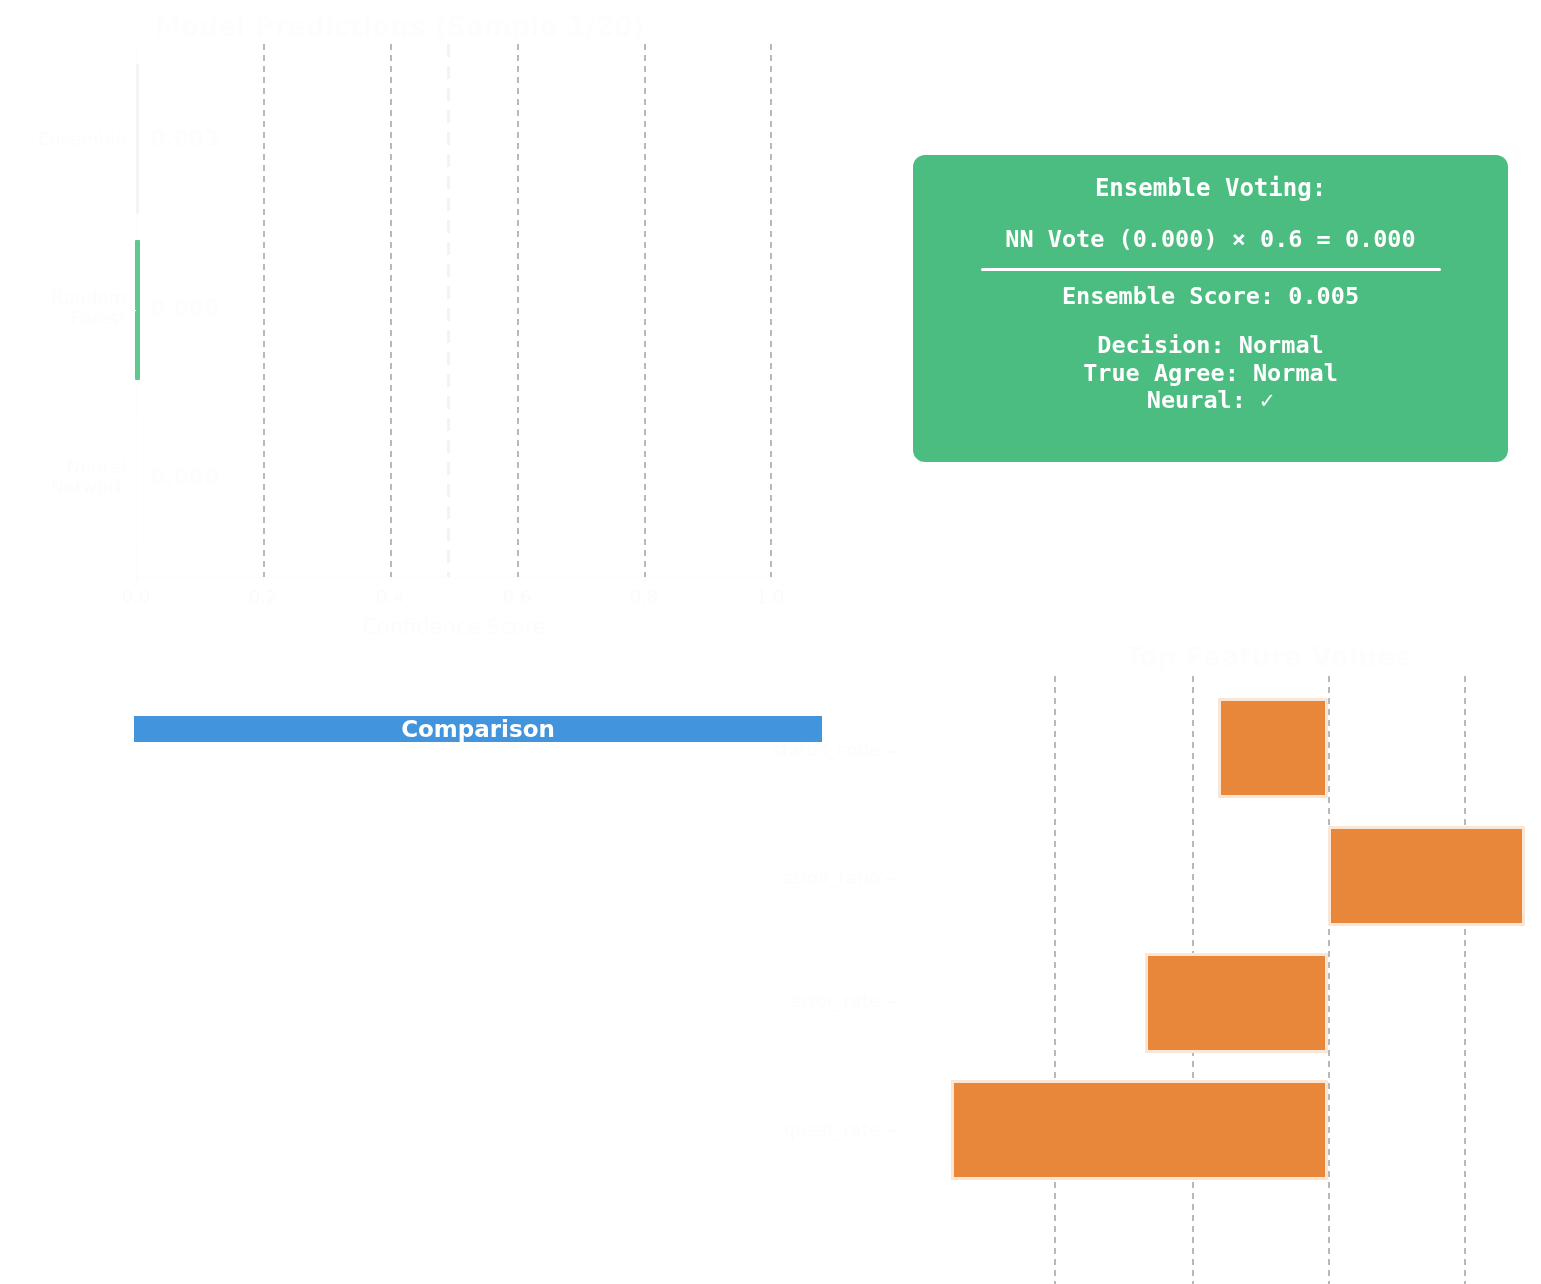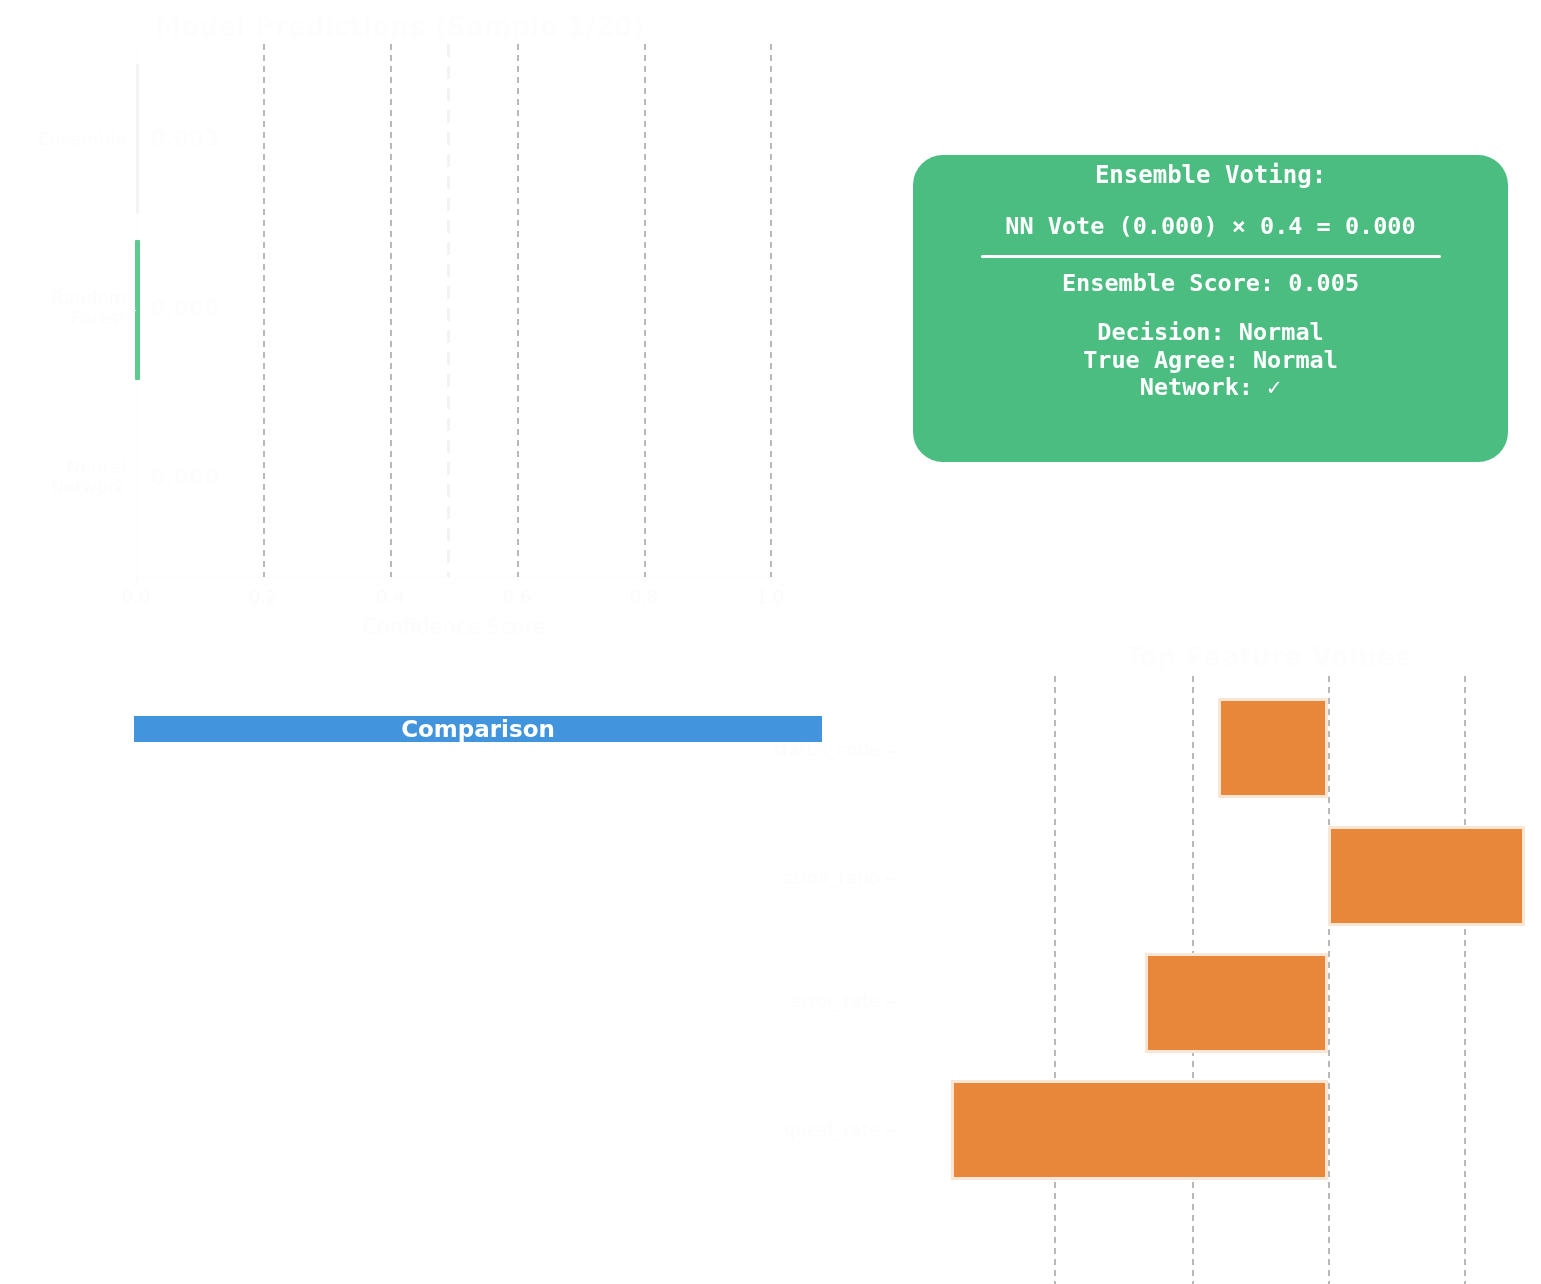--- a/index.html
+++ b/index.html
@@ -26,24 +26,24 @@
           background-image:linear-gradient(to bottom,#f3f3f3 0 13px,transparent 13px 22px);
           background-size:3px 22px;}
   .hbar{position:absolute;left:0;border-radius:0;}
   .spine-x{position:absolute;left:136px;top:577px;width:636px;height:1px;background:#fcfcfc;}
   .spine-y{position:absolute;left:136px;top:44px;width:1px;height:533px;background:#fcfcfc;}
   .xtickmark{position:absolute;top:577px;width:1px;height:6px;background:#fbfbfb;}
   .ytickmark{position:absolute;left:130px;width:6px;height:1px;background:#fcfcfc;}
 
   
   #panel-voting{position:absolute;left:913px;top:155px;width:595px;height:307px;
-                background:#4bbd80;border-radius:30px;
+                background:#4bbd80;border-radius:12px;
                 box-shadow:0 0 0 2px rgba(255,255,255,.25);
                 display:flex;flex-direction:column;align-items:center;
-                justify-content:flex-start;padding-top:6px;box-sizing:border-box;}
+                justify-content:flex-start;padding-top:19px;box-sizing:border-box;}
   .vote-txt{font-family:"DejaVu Sans Mono","Liberation Mono",monospace;
             color:#ffffff;font-weight:bold;font-size:23.5px;line-height:1.17;
             text-align:center;white-space:pre;letter-spacing:0px;}
   .vote-head{font-size:24px;margin-bottom:24px;}
   .vote-rule{width:460px;height:3px;background:#ffffff;margin:14px 0 12px 0;border-radius:2px;}
   .vote-gap{height:22px;}
 
   
   #panel-status{position:absolute;left:134px;top:676px;width:688px;height:105px;
                 display:flex;gap:12px;align-items:center;}
@@ -115,27 +115,27 @@
     <div class="tick" style="left:370px;top:586px;width:40px;text-align:center;">0.4</div>
     <div class="tick" style="left:497px;top:586px;width:40px;text-align:center;">0.6</div>
     <div class="tick" style="left:624px;top:586px;width:40px;text-align:center;">0.8</div>
     <div class="tick" style="left:750px;top:586px;width:40px;text-align:center;">1.0</div>
 
     <div class="ax-lbl" style="left:136px;top:615px;width:636px;text-align:center;">Confidence Score</div>
   </div>
 
   <div id="panel-voting">
     <div class="vote-txt vote-head">Ensemble Voting:</div>
-    <div class="vote-txt">NN Vote (0.000) × 0.4 = 0.000</div>
+    <div class="vote-txt">NN Vote (0.000) × 0.6 = 0.000</div>
     <div class="vote-rule"></div>
     <div class="vote-txt">Ensemble Score: 0.005</div>
     <div class="vote-gap"></div>
     <div class="vote-txt">Decision: Normal</div>
     <div class="vote-txt">True Agree: Normal</div>
-    <div class="vote-txt">Network: ✓</div>
+    <div class="vote-txt">Neural: ✓</div>
   </div>
 
   <div id="panel-status">
     <div class="status-block">
       <span>Comparison</span>
     </div>
   </div>
 
   <div id="panel-features">
 

